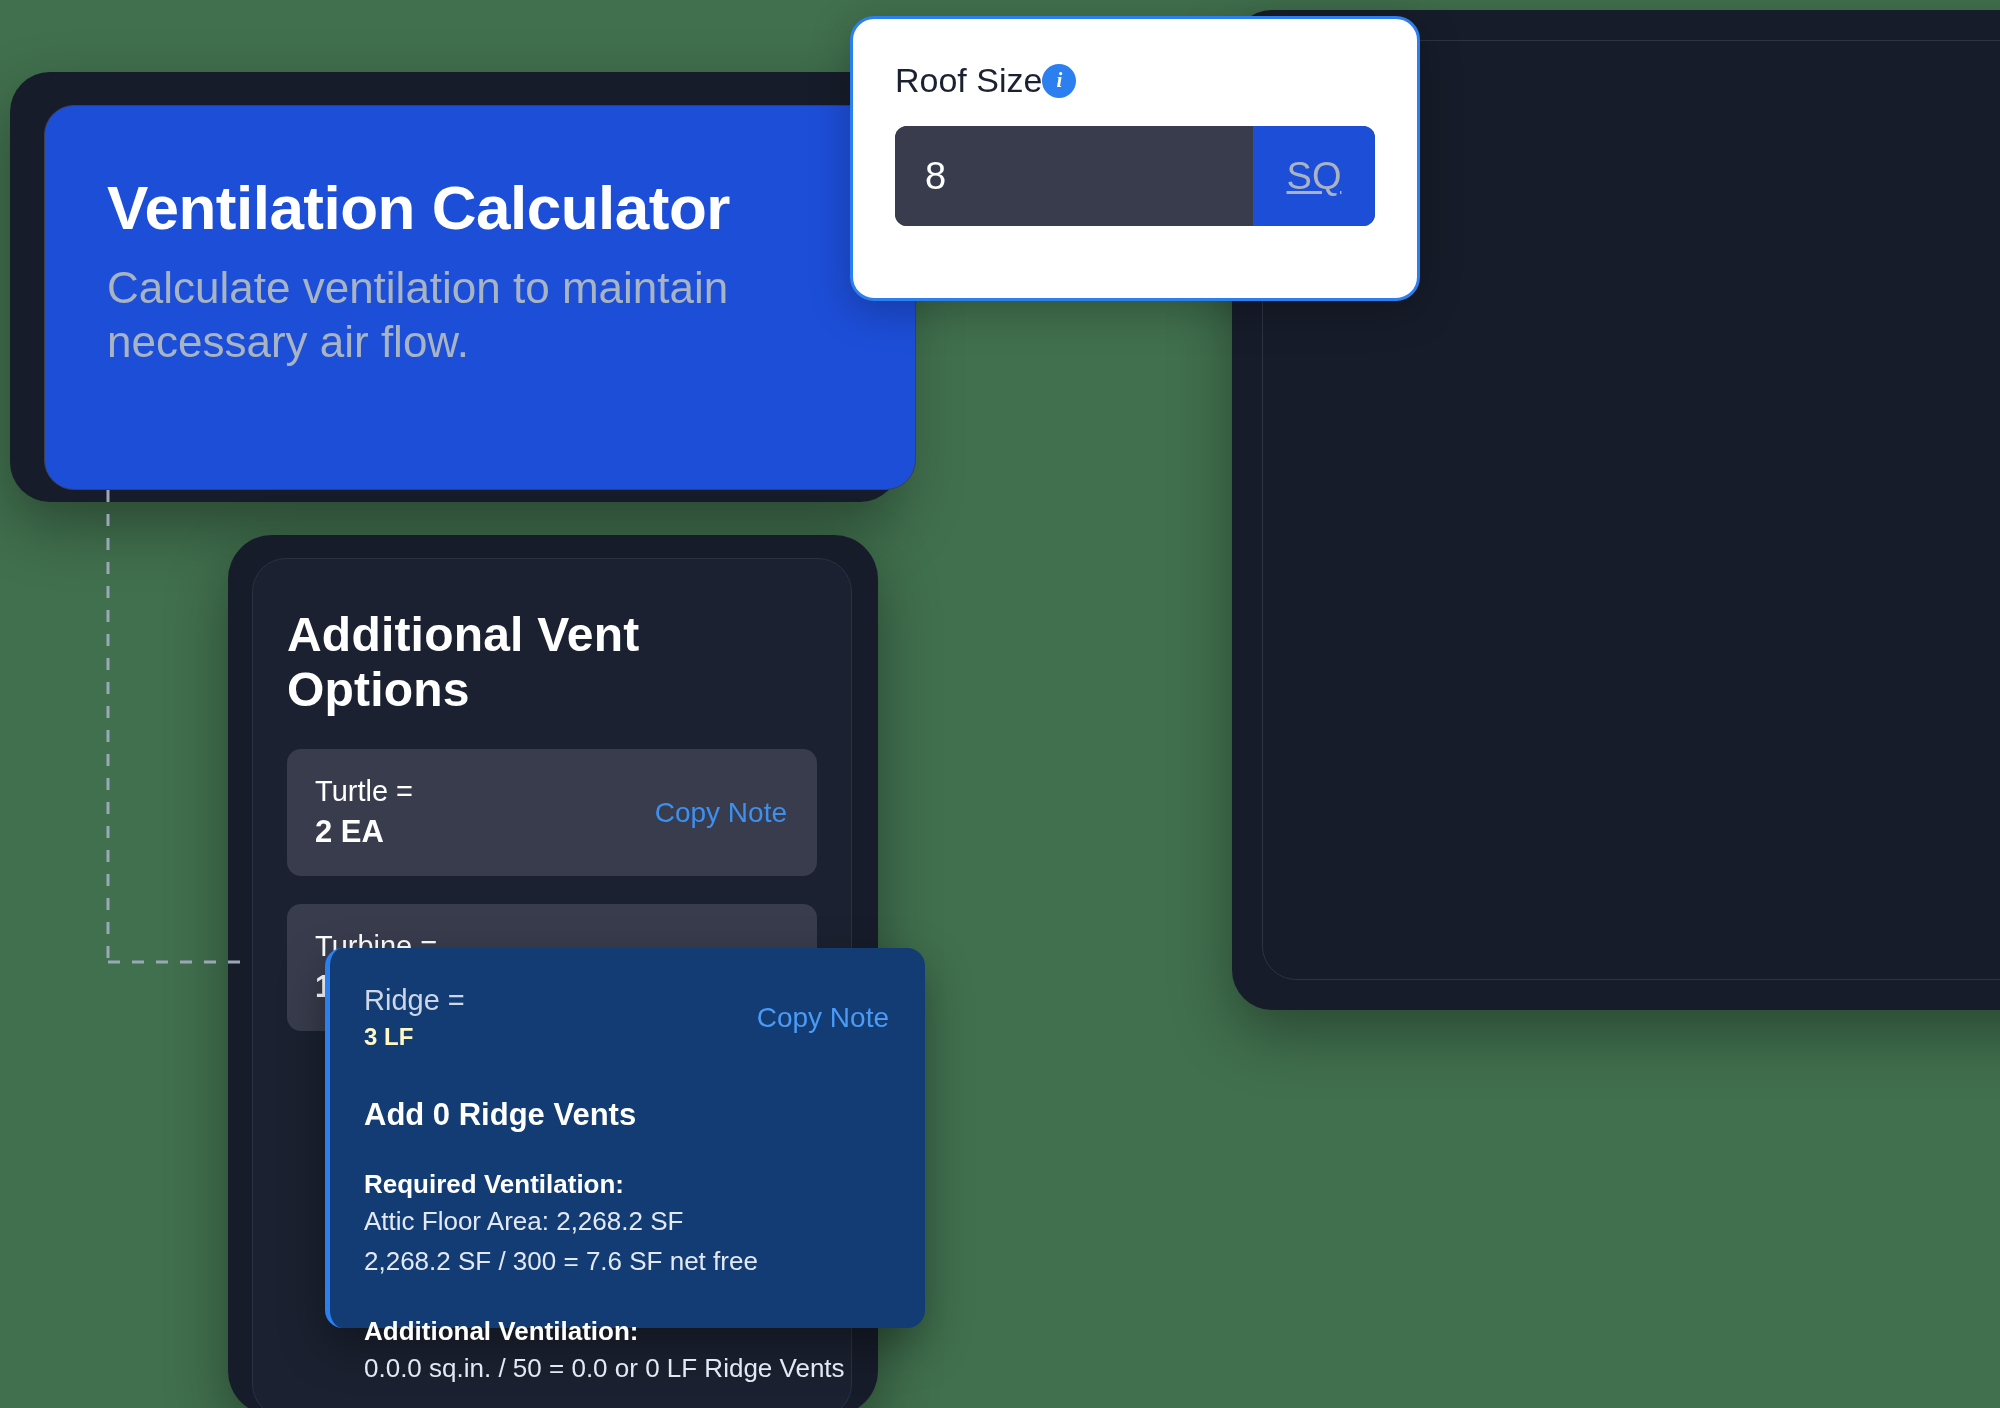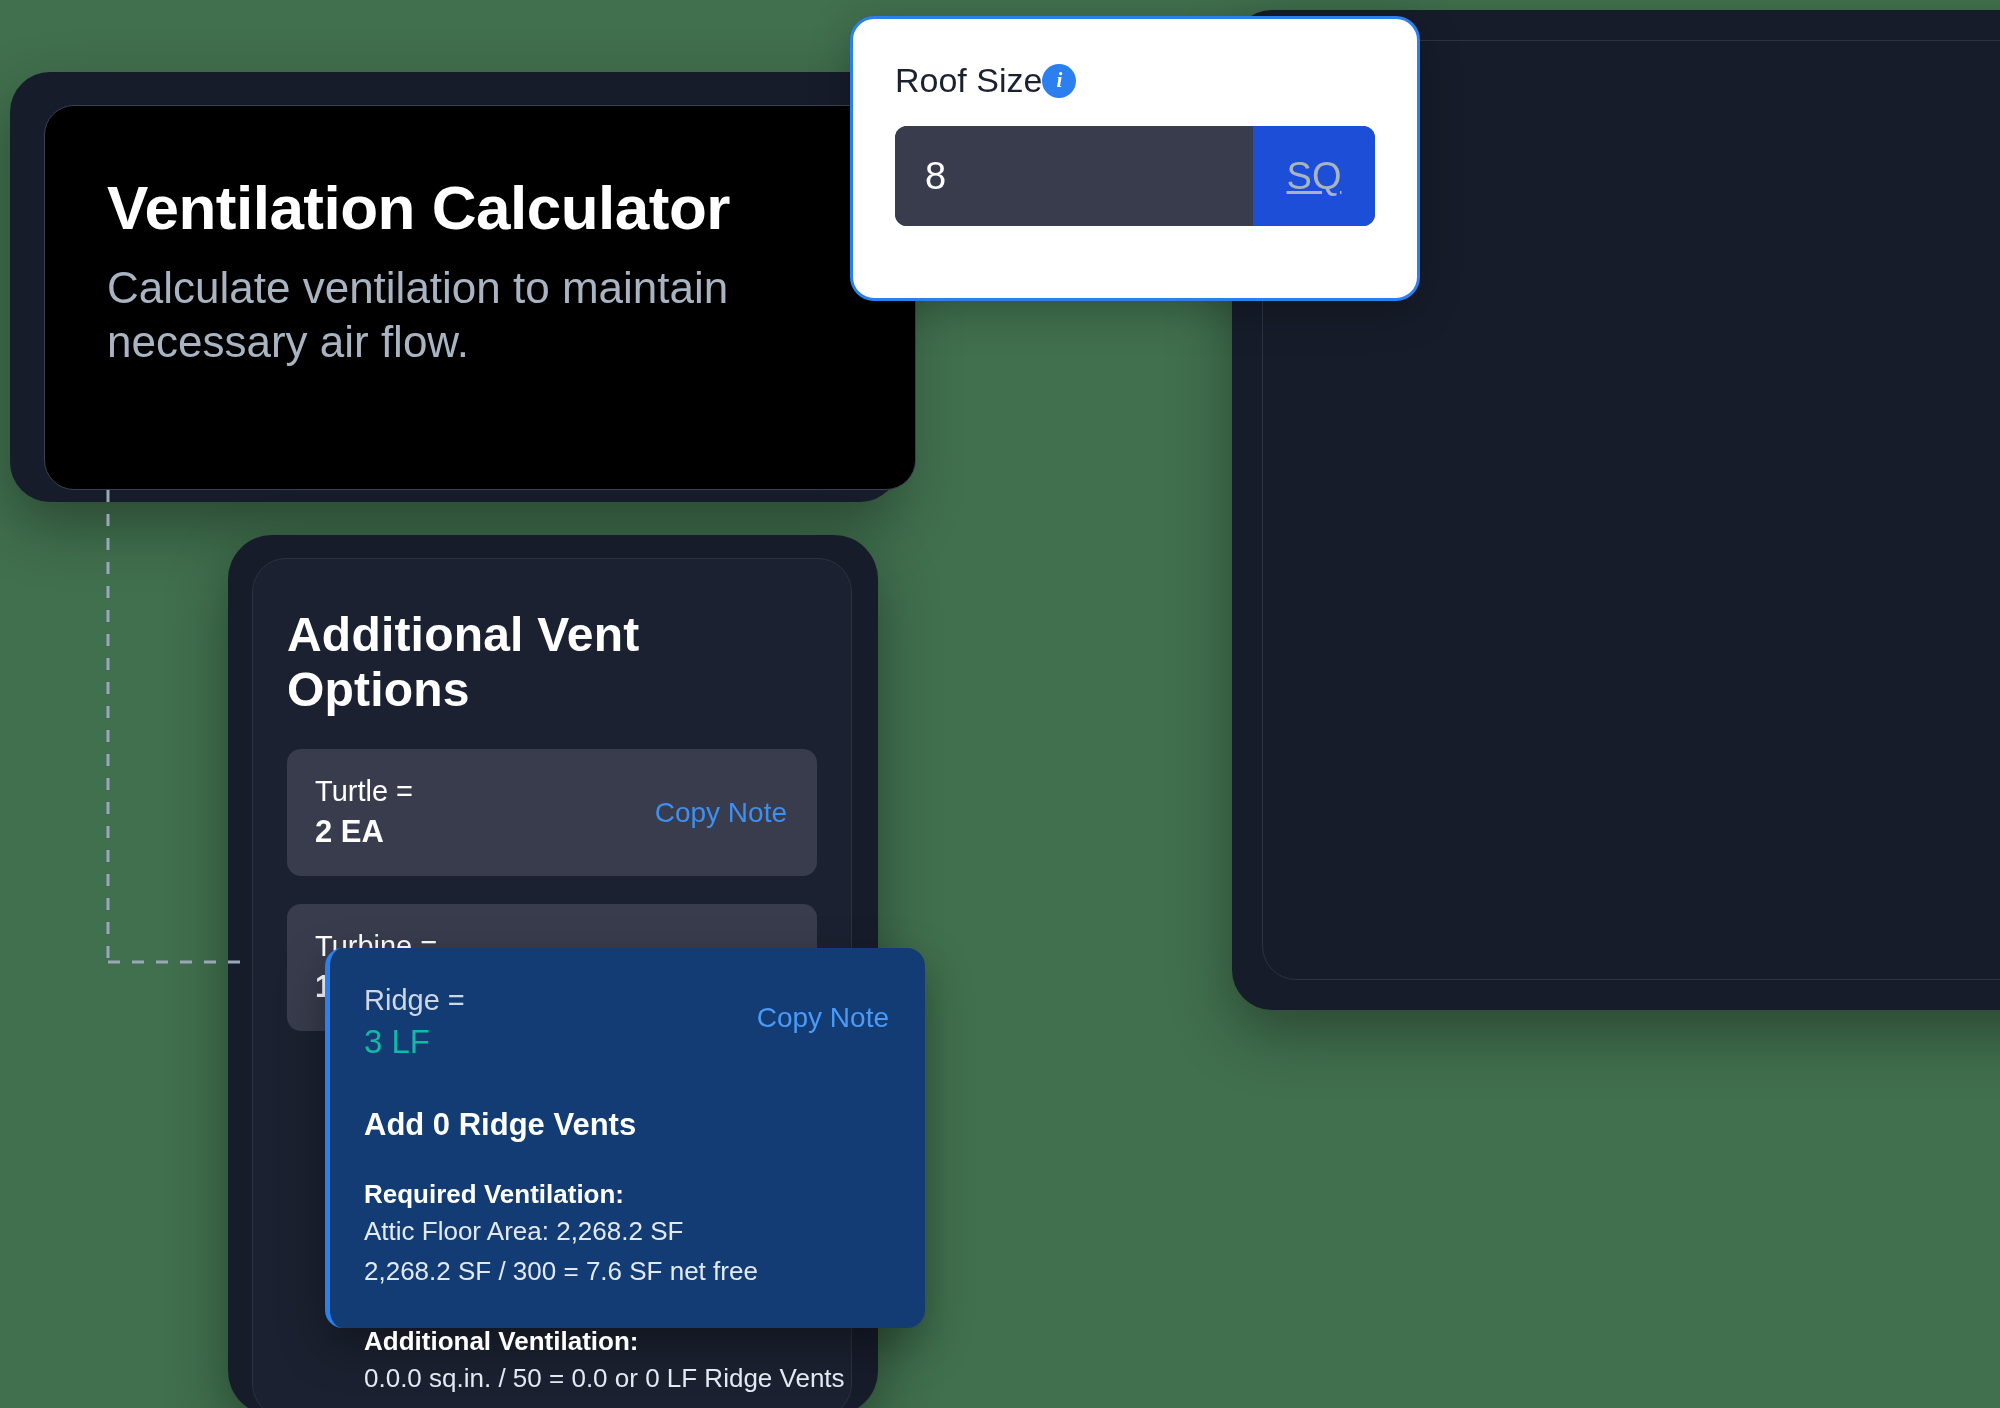--- a/index.html
+++ b/index.html
@@ -120,21 +120,21 @@
     box-shadow: 0 24px 60px rgba(0,0,0,.35);
   }
   #title-card {
     position: absolute;
     left: 44px;
     top: 105px;
     width: 872px;
     height: 385px;
     border: 1px solid #3a4152;
     border-radius: 30px;
-    background: #000000;
+    background: #1d4ed8;
     padding: 66px 0 0 62px;
   }
   #title-card h1 {
     color: #ffffff;
     font-size: 62px;
     font-weight: 700;
     letter-spacing: -0.5px;
     margin-bottom: 18px;
   }
   #title-card p {
@@ -218,23 +218,23 @@
     display: flex;
     align-items: flex-start;
     justify-content: space-between;
   }
   #ridge-card .top .k {
     color: #ccd7e8;
     font-size: 29px;
     margin-bottom: 6px;
   }
   #ridge-card .top .v {
-    color: #14b8a6;
-    font-size: 33px;
-    font-weight: 400;
+    color: #fef9c3;
+    font-size: 24px;
+    font-weight: 700;
   }
   #ridge-card .top .copy-note { color: #4b9af5; margin-top: 18px; }
   #ridge-card .addline {
     color: #ffffff;
     font-size: 31px;
     font-weight: 700;
     margin-top: 46px;
   }
   #ridge-card .sec-title {
     color: #ffffff;

